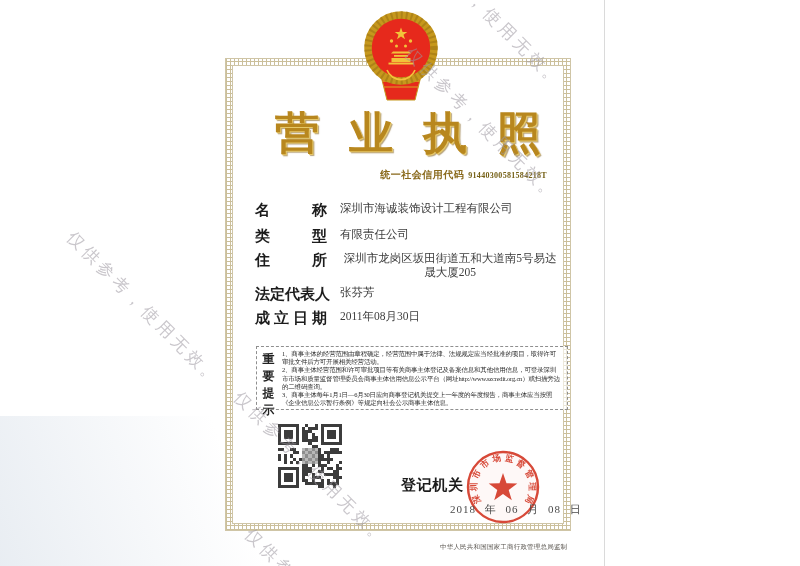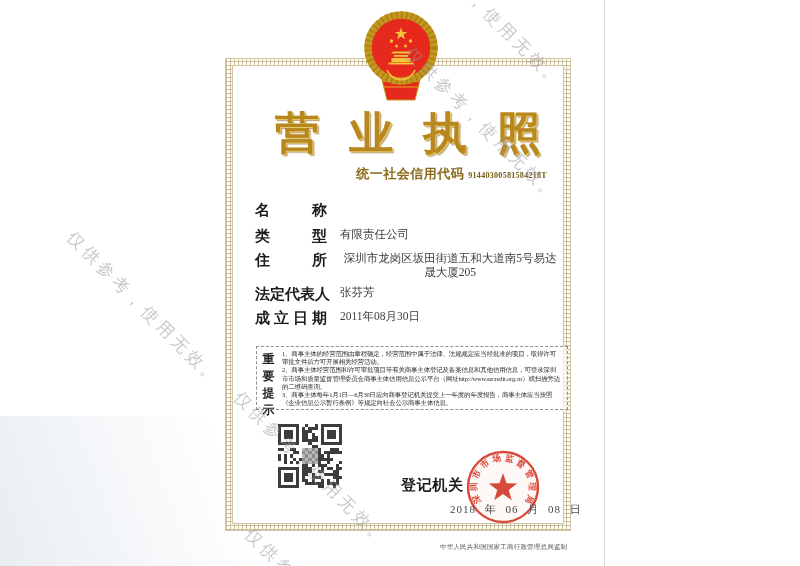--- a/index.html
+++ b/index.html
@@ -25,21 +25,21 @@
 
   .emblem{position:absolute;left:361px;top:8px;width:80px;height:100px;}
 
   .title{position:absolute;left:225px;top:104px;width:346px;text-align:right;
     font-size:44px;font-weight:bold;letter-spacing:30px;padding-left:14px;
     color:var(--gold);
     text-shadow:1px 1px 0 var(--gold-light),2px 2px 1px rgba(122,85,14,.55);}
 
   .credit-line{position:absolute;left:225px;top:164px;width:322px;text-align:right;
     white-space:nowrap;}
-  .credit-line .lab{font-size:13px;font-weight:bold;color:#8a6a1d;letter-spacing:.5px;}
+  .credit-line .lab{font-size:10px;font-weight:bold;color:#8a6a1d;letter-spacing:.5px;}
   .credit-line .num{font-size:8px;font-weight:bold;color:#756016;letter-spacing:.3px;}
 
   .field-row{position:absolute;left:255px;display:flex;align-items:flex-start;}
   .field-label{width:72px;font-size:15px;font-weight:bold;color:#1c1c1c;flex:none;}
   .field-value{margin-left:13px;font-size:11.5px;color:#3d3d3d;line-height:14px;}
   .w218{width:220px;text-align:center;}
 
   .char-spread{display:flex;justify-content:space-between;}
   .vert{flex-direction:column;align-items:center;}
 
@@ -108,20 +108,21 @@
   <div class="credit-line">
     <span class="lab">统一社会信用代码</span>
     <span class="num">91440300581584218T</span>
   </div>
 
   <div class="field-row" style="top:201px">
     <span class="field-label char-spread">
         <span>名</span>
         <span>称</span>
       </span>
+    <span class="field-value">深圳市海诚装饰设计工程有限公司</span>
   </div>
   <div class="field-row" style="top:227px">
     <span class="field-label char-spread">
         <span>类</span>
         <span>型</span>
       </span>
     <span class="field-value">有限责任公司</span>
   </div>
   <div class="field-row" style="top:251px">
     <span class="field-label char-spread">

